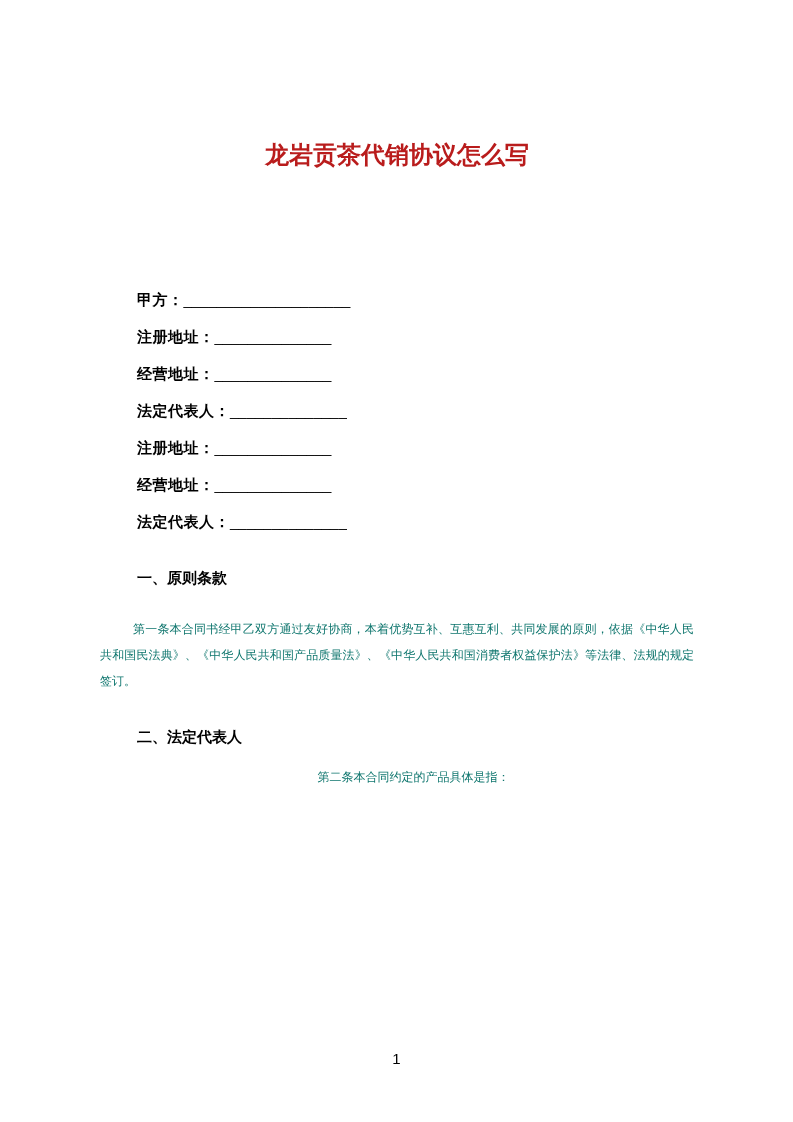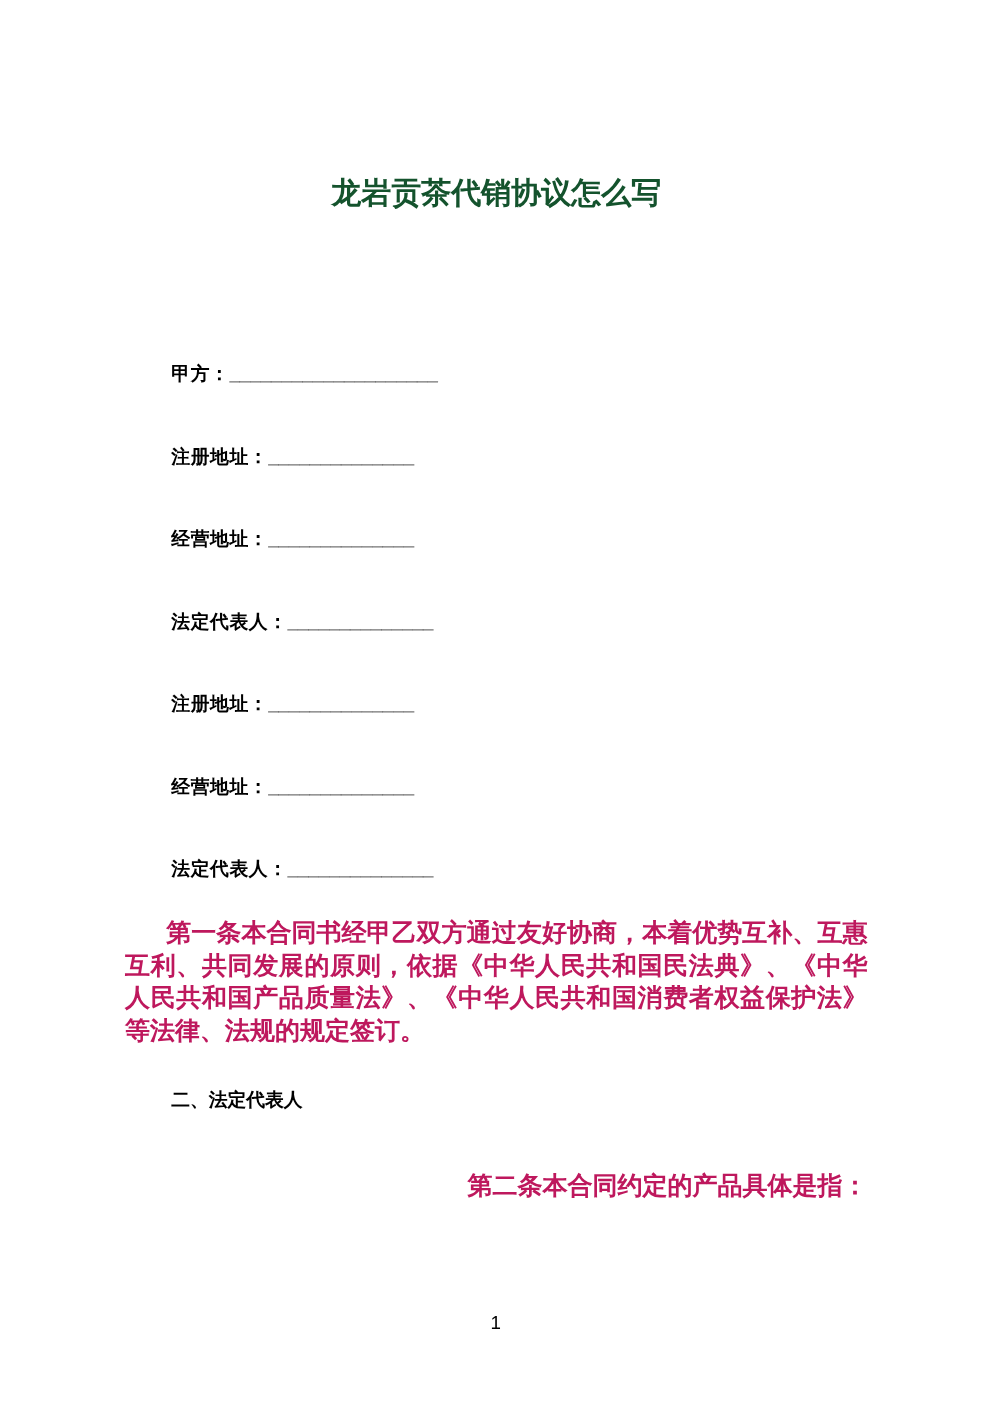--- a/index.html
+++ b/index.html
@@ -17,62 +17,62 @@
     font-family: "Liberation Sans", sans-serif;
     color: #000000;
     overflow: hidden;
   }
   .title {
     margin: 0;
     font-size: 24px;
     line-height: 30px;
     font-weight: 700;
     text-align: center;
-    color: #14532d;
+    color: #b91c1c;
   }
   .fields {
     margin-top: 121px;
   }
   .field-row {
-    margin-top: 49px;
+    margin-top: 20px;
     font-size: 15px;
     line-height: 17px;
     font-weight: 700;
     white-space: nowrap;
     padding-left: 37px;
   }
   .field-row:first-child {
     margin-top: 0;
   }
   .field-label {
     letter-spacing: 0.5px;
   }
   .field-line {
-    font-weight: 700;
+    font-weight: 400;
     letter-spacing: 0;
   }
   .section-heading {
     font-size: 15px;
     line-height: 17px;
     font-weight: 700;
     padding-left: 37px;
   }
   .heading-1 { margin-top: 39px; }
   .heading-2 { margin-top: 34px; }
   .para {
     margin: 0;
-    font-size: 20px;
+    font-size: 12px;
     line-height: 26px;
-    font-weight: 700;
+    font-weight: 400;
     text-align: justify;
     text-indent: 33px;
-    color: #be185d;
+    color: #0f766e;
   }
   .para-1 { margin-top: 30px; }
-  .para-2 { margin-top: 47px; text-align: right; }
+  .para-2 { margin-top: 19px; text-align: center; }
   .page-number {
     position: absolute;
     top: 1050px;
     left: 0;
     width: 793px;
     text-align: center;
     font-size: 15px;
     line-height: 18px;
     font-weight: 400;
     color: #000000;
@@ -103,20 +103,21 @@
     </div>
     <div class="field-row">
       <span class="field-label">经营地址：</span><span class="field-line">______________</span>
     </div>
     <div class="field-row">
       <span class="field-label">法定代表人：</span><span class="field-line">______________</span>
     </div>
   </div>
 
   <div class="section">
+    <div class="section-heading heading-1">一、原则条款</div>
     <p class="para para-1">第一条本合同书经甲乙双方通过友好协商，本着优势互补、互惠互利、共同发展的原则，依据《中华人民共和国民法典》、《中华人民共和国产品质量法》、《中华人民共和国消费者权益保护法》等法律、法规的规定签订。</p>
   </div>
 
   <div class="section">
     <div class="section-heading heading-2">二、法定代表人</div>
     <p class="para para-2">第二条本合同约定的产品具体是指：</p>
   </div>
 
   <div class="page-number">1</div>
 

